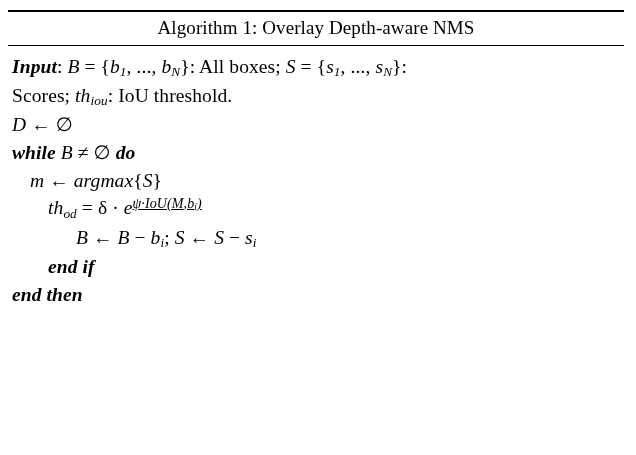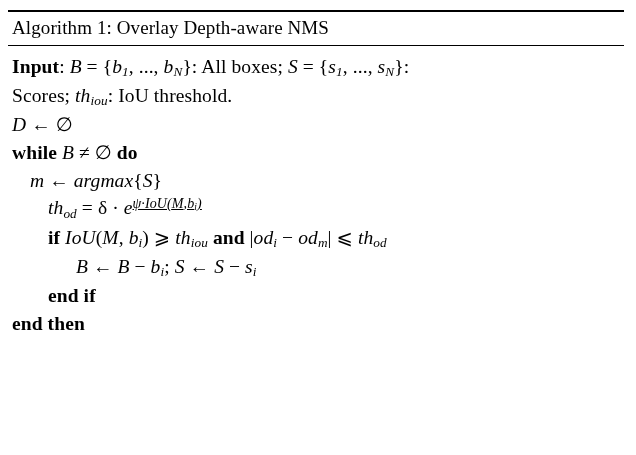--- a/index.html
+++ b/index.html
@@ -27,32 +27,34 @@
   }
   .rule-mid {
     border-top: 1px solid #000;
     height: 0;
     margin: 0;
   }
   .caption {
     font-size: 19px;
     padding: 5px 4px 6px 4px;
     letter-spacing: 0.1px;
+    text-align: center;
   }
   .body-lines {
     padding: 7px 4px 8px 4px;
   }
   .line {
     font-size: 19.5px;
     line-height: 1.42;
     white-space: pre;
     letter-spacing: 0.1px;
   }
   .kw {
     font-weight: bold;
+    font-style: italic;
   }
   .cal {
     font-family: "Liberation Serif", serif;
     font-style: italic;
   }
   .mi {
     font-style: italic;
   }
   .ind1 { padding-left: 18px; }
   .ind2 { padding-left: 36px; }
@@ -89,21 +91,20 @@
     <div class="line"><span class="cal">D</span> ← ∅</div>
 
     <div class="line"><span class="kw">while</span> <span class="cal">B</span> ≠ ∅ <span class="kw">do</span></div>
 
     <div class="line ind1"><span class="mi">m</span> ← <span class="mi">argmax</span>{<span class="cal">S</span>}</div>
 
 
 
     <div class="line ind2"><span class="mi">th</span><sub class="s">od</sub> = δ · <span class="mi">e</span><sup class="s">ψ·IoU(<span class="cal">M</span>,b<sub class="s">i</sub>)</sup></div>
 
-    <div class="line ind2"><span class="kw">if</span> <span class="mi">IoU</span>(<span class="cal">M</span>, <span class="mi">b</span><sub class="s">i</sub>) ⩾ <span class="mi">th</span><sub class="s">iou</sub> <span class="kw">and</span> |<span class="mi">od</span><sub class="s">i</sub> − <span class="mi">od</span><sub class="s">m</sub>| ⩽ <span class="mi">th</span><sub class="s">od</sub></div>
 
 
     <div class="line ind3">&nbsp;&nbsp;<span class="cal">B</span> ← <span class="cal">B</span> − <span class="mi">b</span><sub class="s">i</sub>; <span class="cal">S</span> ← <span class="cal">S</span> − <span class="mi">s</span><sub class="s">i</sub></div>
 
     <div class="line ind2"><span class="kw">end if</span></div>
 
 
     <div class="line"><span class="kw">end then</span></div>
 
   </div>

